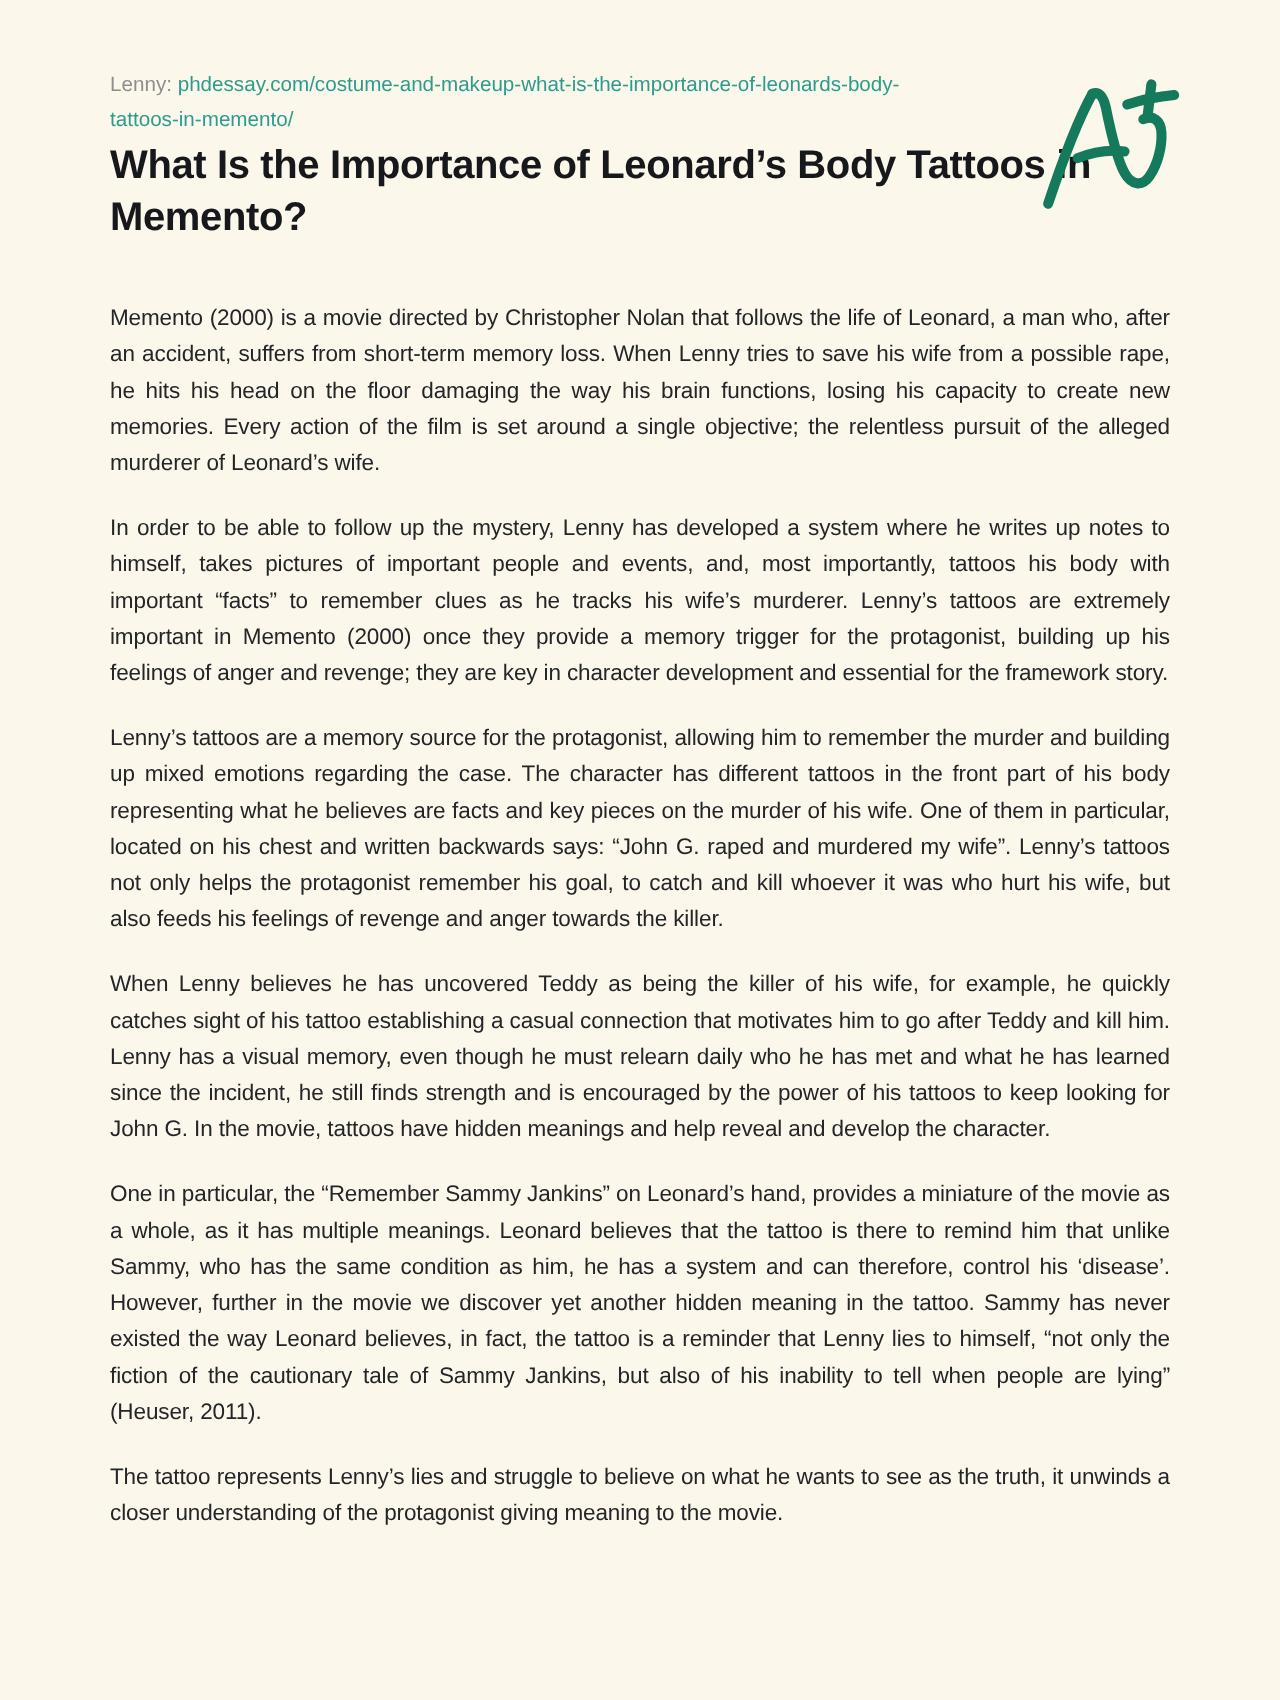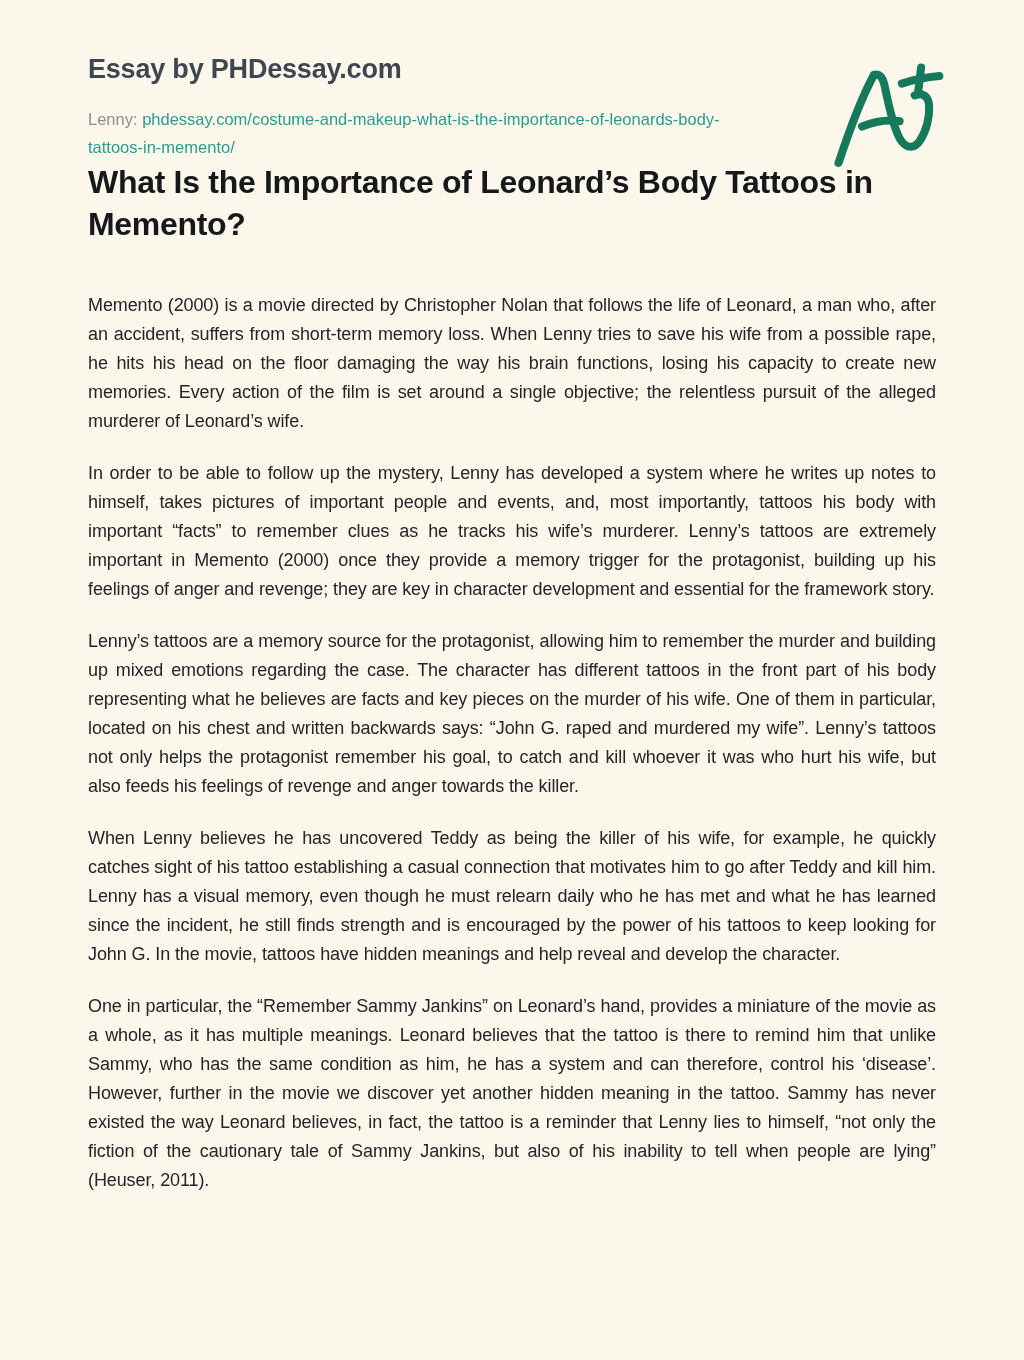--- a/index.html
+++ b/index.html
@@ -69,21 +69,20 @@
     color:var(--body-text);
     margin-bottom:23px;
   }
 </style>
 </head>
 <body>
 
 <div class="page">
 
   <div class="doc-header">
-    <h1>Essay by PHDessay.com</h1>
     <div class="source-line">
       <span>Lenny:</span>
       <a href="#">phdessay.com/costume-and-makeup-what-is-the-importance-of-leonards-body-tattoos-in-memento/</a>
     </div>
 
     <div class="logo">
       <svg viewBox="0 0 120 110" fill="none" xmlns="http://www.w3.org/2000/svg">
         <g stroke="#15795c" stroke-width="7.5" stroke-linecap="round" fill="none">
 
           <path d="M12 96 C 22 66, 35 32, 45 14"></path>
@@ -101,15 +100,16 @@
   </div>
 
   <h2 class="article-title">What Is the Importance of Leonard’s Body Tattoos in Memento?</h2>
 
   <div class="article-body">
     <p>Memento (2000) is a movie directed by Christopher Nolan that follows the life of Leonard, a man who, after an accident, suffers from short-term memory loss. When Lenny tries to save his wife from a possible rape, he hits his head on the floor damaging the way his brain functions, losing his capacity to create new memories. Every action of the film is set around a single objective; the relentless pursuit of the alleged murderer of Leonard’s wife.</p>
     <p>In order to be able to follow up the mystery, Lenny has developed a system where he writes up notes to himself, takes pictures of important people and events, and, most importantly, tattoos his body with important “facts” to remember clues as he tracks his wife’s murderer. Lenny’s tattoos are extremely important in Memento (2000) once they provide a memory trigger for the protagonist, building up his feelings of anger and revenge; they are key in character development and essential for the framework story.</p>
     <p>Lenny’s tattoos are a memory source for the protagonist, allowing him to remember the murder and building up mixed emotions regarding the case. The character has different tattoos in the front part of his body representing what he believes are facts and key pieces on the murder of his wife. One of them in particular, located on his chest and written backwards says: “John G. raped and murdered my wife”. Lenny’s tattoos not only helps the protagonist remember his goal, to catch and kill whoever it was who hurt his wife, but also feeds his feelings of revenge and anger towards the killer.</p>
     <p>When Lenny believes he has uncovered Teddy as being the killer of his wife, for example, he quickly catches sight of his tattoo establishing a casual connection that motivates him to go after Teddy and kill him. Lenny has a visual memory, even though he must relearn daily who he has met and what he has learned since the incident, he still finds strength and is encouraged by the power of his tattoos to keep looking for John G. In the movie, tattoos have hidden meanings and help reveal and develop the character.</p>
     <p>One in particular, the “Remember Sammy Jankins” on Leonard’s hand, provides a miniature of the movie as a whole, as it has multiple meanings. Leonard believes that the tattoo is there to remind him that unlike Sammy, who has the same condition as him, he has a system and can therefore, control his ‘disease’. However, further in the movie we discover yet another hidden meaning in the tattoo. Sammy has never existed the way Leonard believes, in fact, the tattoo is a reminder that Lenny lies to himself, “not only the fiction of the cautionary tale of Sammy Jankins, but also of his inability to tell when people are lying” (Heuser, 2011).</p>
+    <p>The tattoo represents Lenny’s lies and struggle to believe on what he wants to see as the truth, it unwinds a closer understanding of the protagonist giving meaning to the movie.</p>
   </div>
 
 </div>
 
 </body></html>

